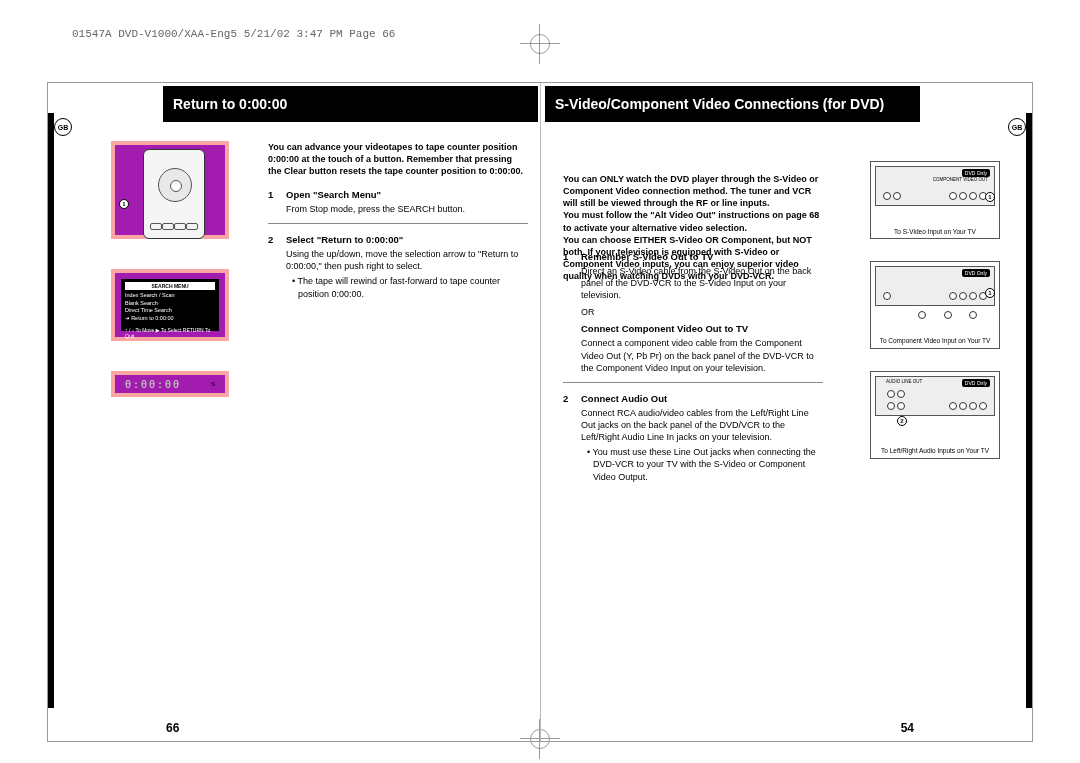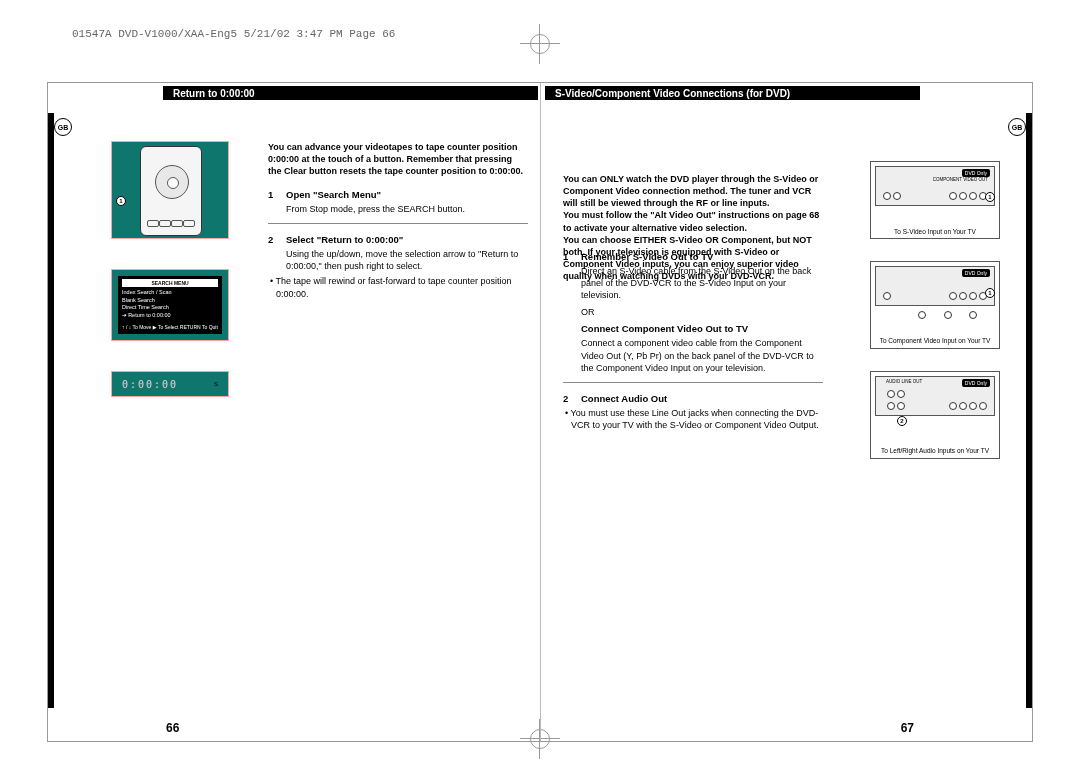--- a/index.html
+++ b/index.html
@@ -64,25 +64,25 @@
     height: 100%;
     position: relative;
     padding: 0;
   }
   .center-fold {
     position: absolute; left: 50%; top: 0; bottom: 0; width: 1px; background: #bbb;
   }
   .title-bar {
     position: absolute;
     top: 3px;
-    height: 14px;
+    height: 36px;
     background: #000;
     color: #fff;
     font-weight: bold;
-    font-size: 10px;
+    font-size: 14px;
     display: flex;
     align-items: center;
     padding: 0 10px;
   }
   .title-left { left: 115px; width: 375px; }
   .title-right { left: 5px; width: 375px; }
   .gb-tab {
     position: absolute;
     top: 35px;
     width: 18px; height: 18px;
@@ -113,37 +113,37 @@
   .intro-left { left: 220px; top: 58px; width: 260px; }
   .intro-right { left: 23px; top: 58px; width: 260px; }
   .steps { position: absolute; font-size: 9px; }
   .steps-left { left: 220px; top: 106px; width: 260px; }
   .steps-right { left: 23px; top: 168px; width: 260px; }
   .step { margin-bottom: 10px; border-bottom: 1px solid #888; padding-bottom: 8px; }
   .step:last-child { border-bottom: none; }
   .step-head { font-weight: bold; font-size: 9.5px; margin-bottom: 3px; display: flex; }
   .step-num { width: 18px; flex-shrink: 0; }
   .step-body { margin-left: 18px; line-height: 1.35; }
-  .bullet { margin-left: 2px; text-indent: -6px; padding-left: 6px; margin-top: 3px; }
+  .bullet { margin-left: 24px; text-indent: -6px; padding-left: 6px; margin-top: 3px; }
   .or-txt { margin: 6px 0 6px 18px; }
   .page-num {
     position: absolute;
     bottom: 6px;
     font-size: 12px;
     font-weight: bold;
   }
   .page-num.left { left: 118px; }
   .page-num.right { right: 118px; }
   
   .illus {
     position: absolute;
     left: 63px;
     width: 118px;
-    border: 1px solid #fca5a5;
-    background: #0f766e;
+    border: 4px solid #fca5a5;
+    background: #a21caf;
   }
   .illus1 { top: 58px; height: 98px; }
   .illus2 { top: 186px; height: 72px; }
   .illus3 { top: 288px; height: 26px; }
   .remote-body {
     position: absolute; left: 28px; top: 4px; width: 62px; height: 90px;
     border: 1px solid #333; border-radius: 6px; background: #f5f5f5;
   }
   .dpad {
     position: absolute; left: 14px; top: 18px; width: 34px; height: 34px;
@@ -299,20 +299,21 @@
           <span class="step-num"></span>
           <span>Connect Component Video Out to TV</span>
         </div>
         <div class="step-body">Connect a component video cable from the Component Video Out (Y, Pb Pr) on the back panel of the DVD-VCR to the Component Video Input on your television.</div>
       </div>
       <div class="step">
         <div class="step-head">
           <span class="step-num">2</span>
           <span>Connect Audio Out</span>
         </div>
+        <div class="step-body">Connect RCA audio/video cables from the Left/Right Line Out jacks on the back panel of the DVD/VCR to the Left/Right Audio Line In jacks on your television.</div>
         <div class="step-body bullet">• <span>You must use these Line Out jacks when connecting the DVD-VCR to your TV with the S-Video or Component Video Output.</span></div>
       </div>
     </div>
 
     <div class="diagram dia1">
       <div class="panel">
         <div class="dvd-tag">DVD Only</div>
         <div class="jack-lbl" style="position:absolute; top:10px; right:6px;">COMPONENT VIDEO OUT</div>
         <div class="jack-row" style="bottom:4px; right:6px;">
           <span class="jack"></span>
@@ -367,15 +368,15 @@
           <span class="jack"></span>
           <span class="jack"></span>
           <span class="jack"></span>
           <span class="jack"></span>
         </div>
       </div>
       <div class="callout" style="left:26px; top:44px;">2</div>
       <div class="cap" style="white-space:pre-line;">To Left/Right Audio Inputs on Your TV</div>
     </div>
 
-    <div class="page-num right">67</div>
+    <div class="page-num right">54</div>
   </div>
 </div>
 
 </body></html>

